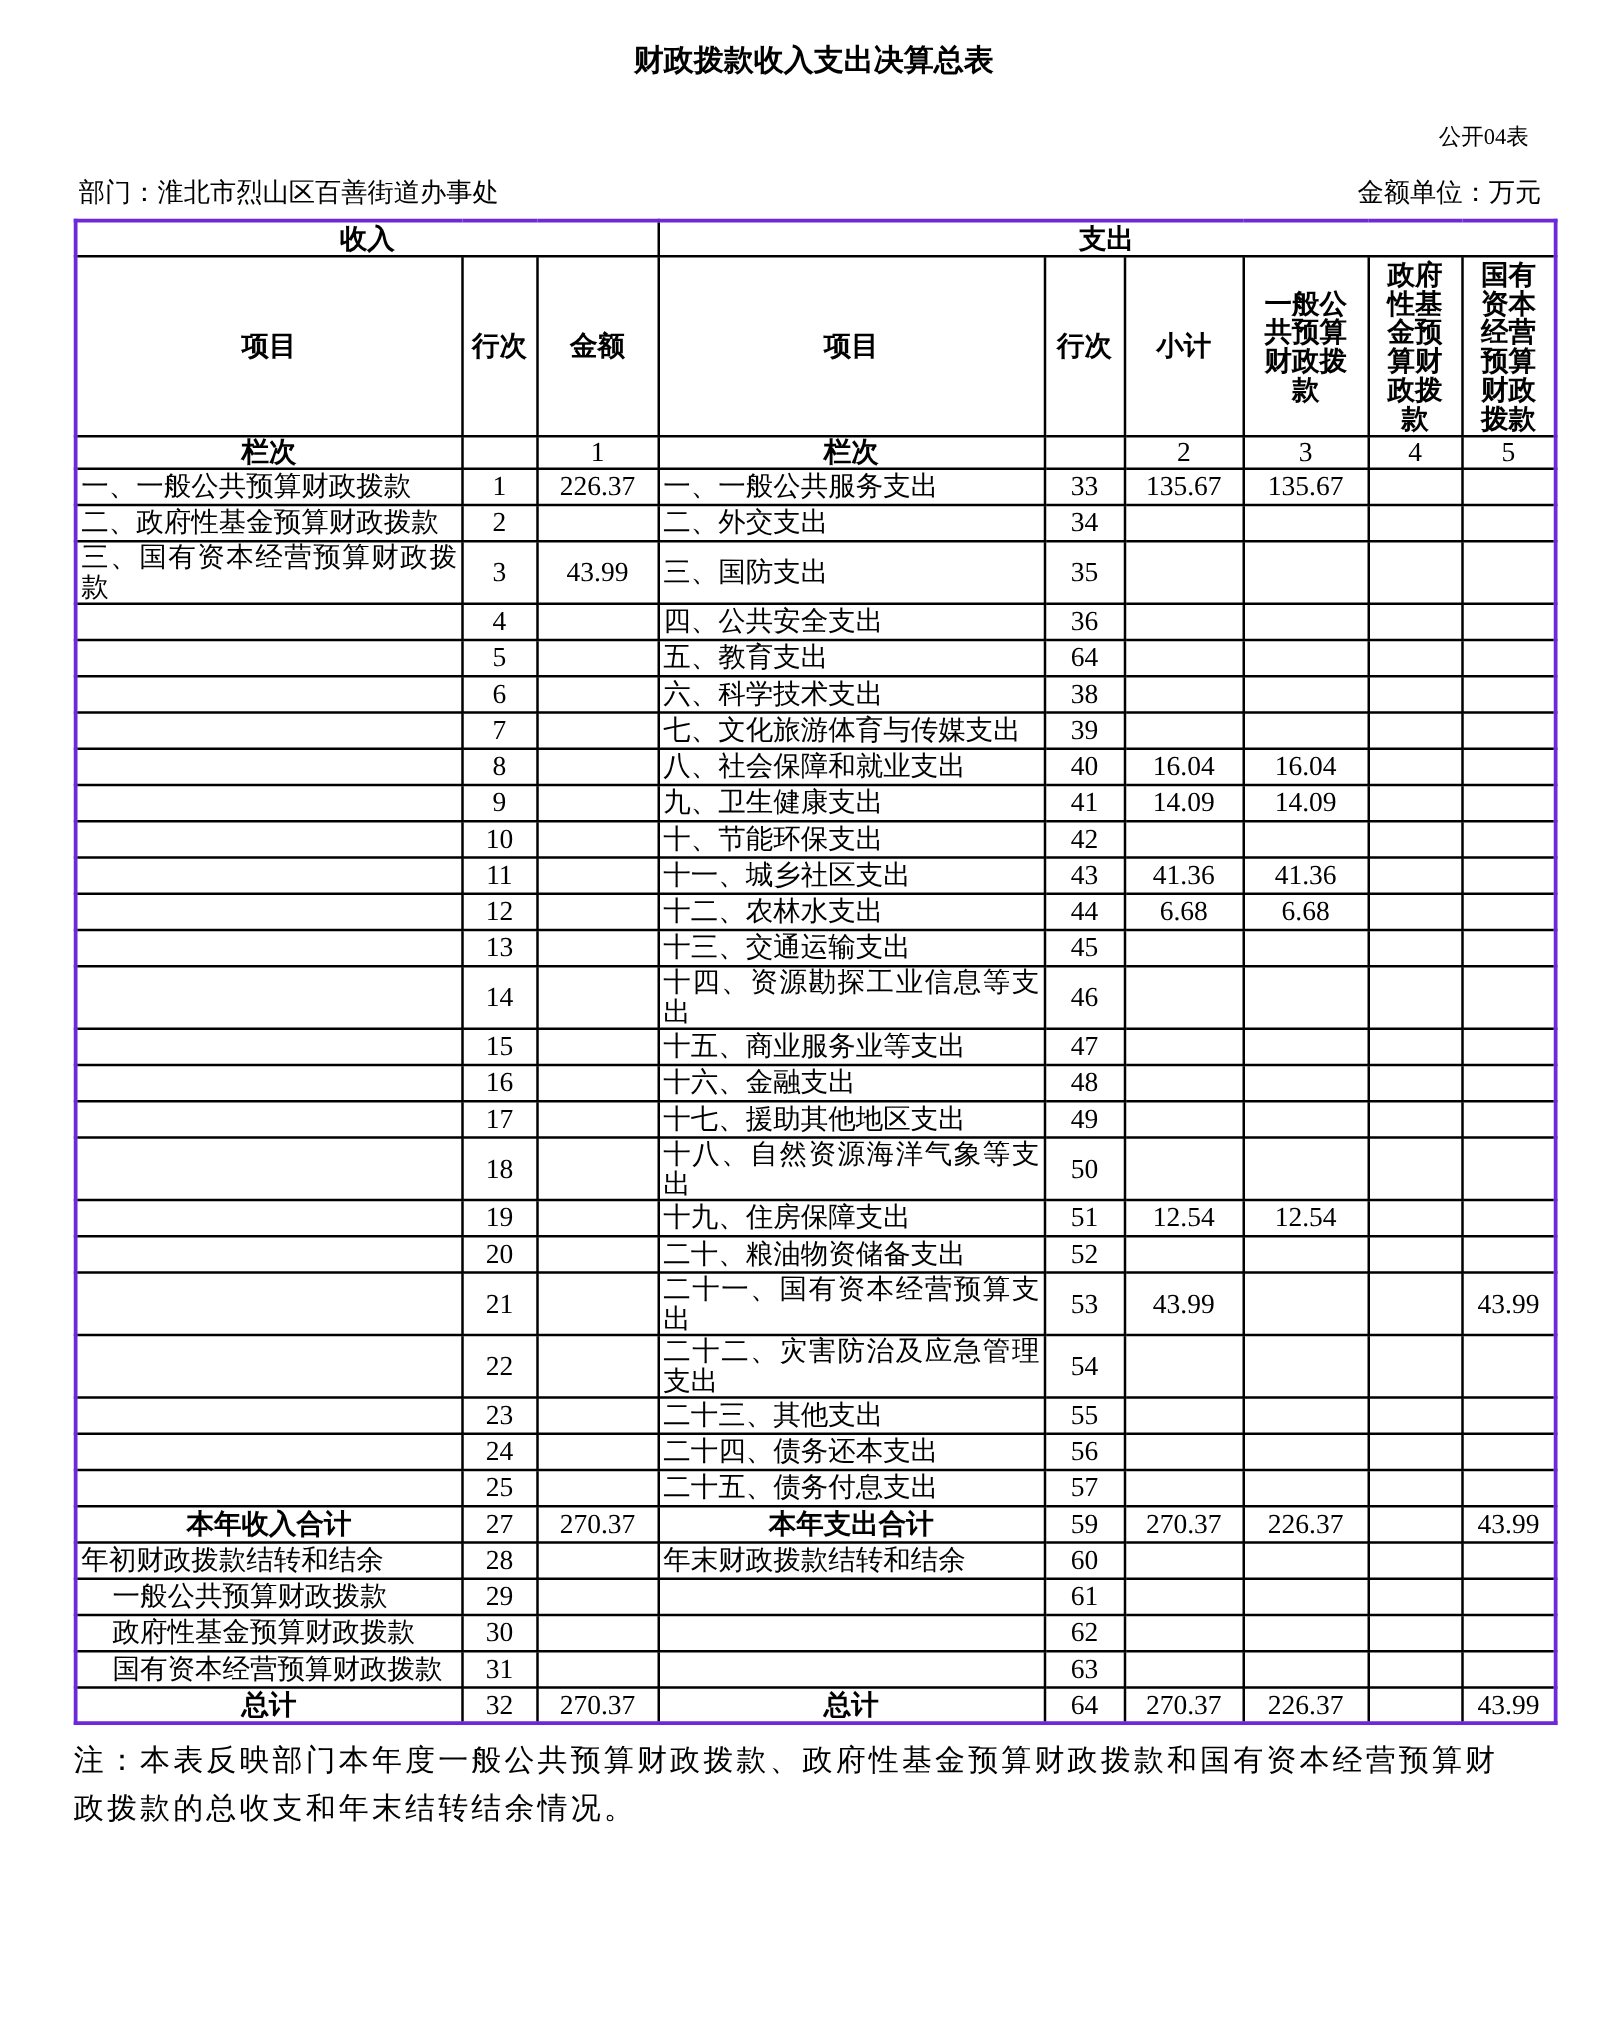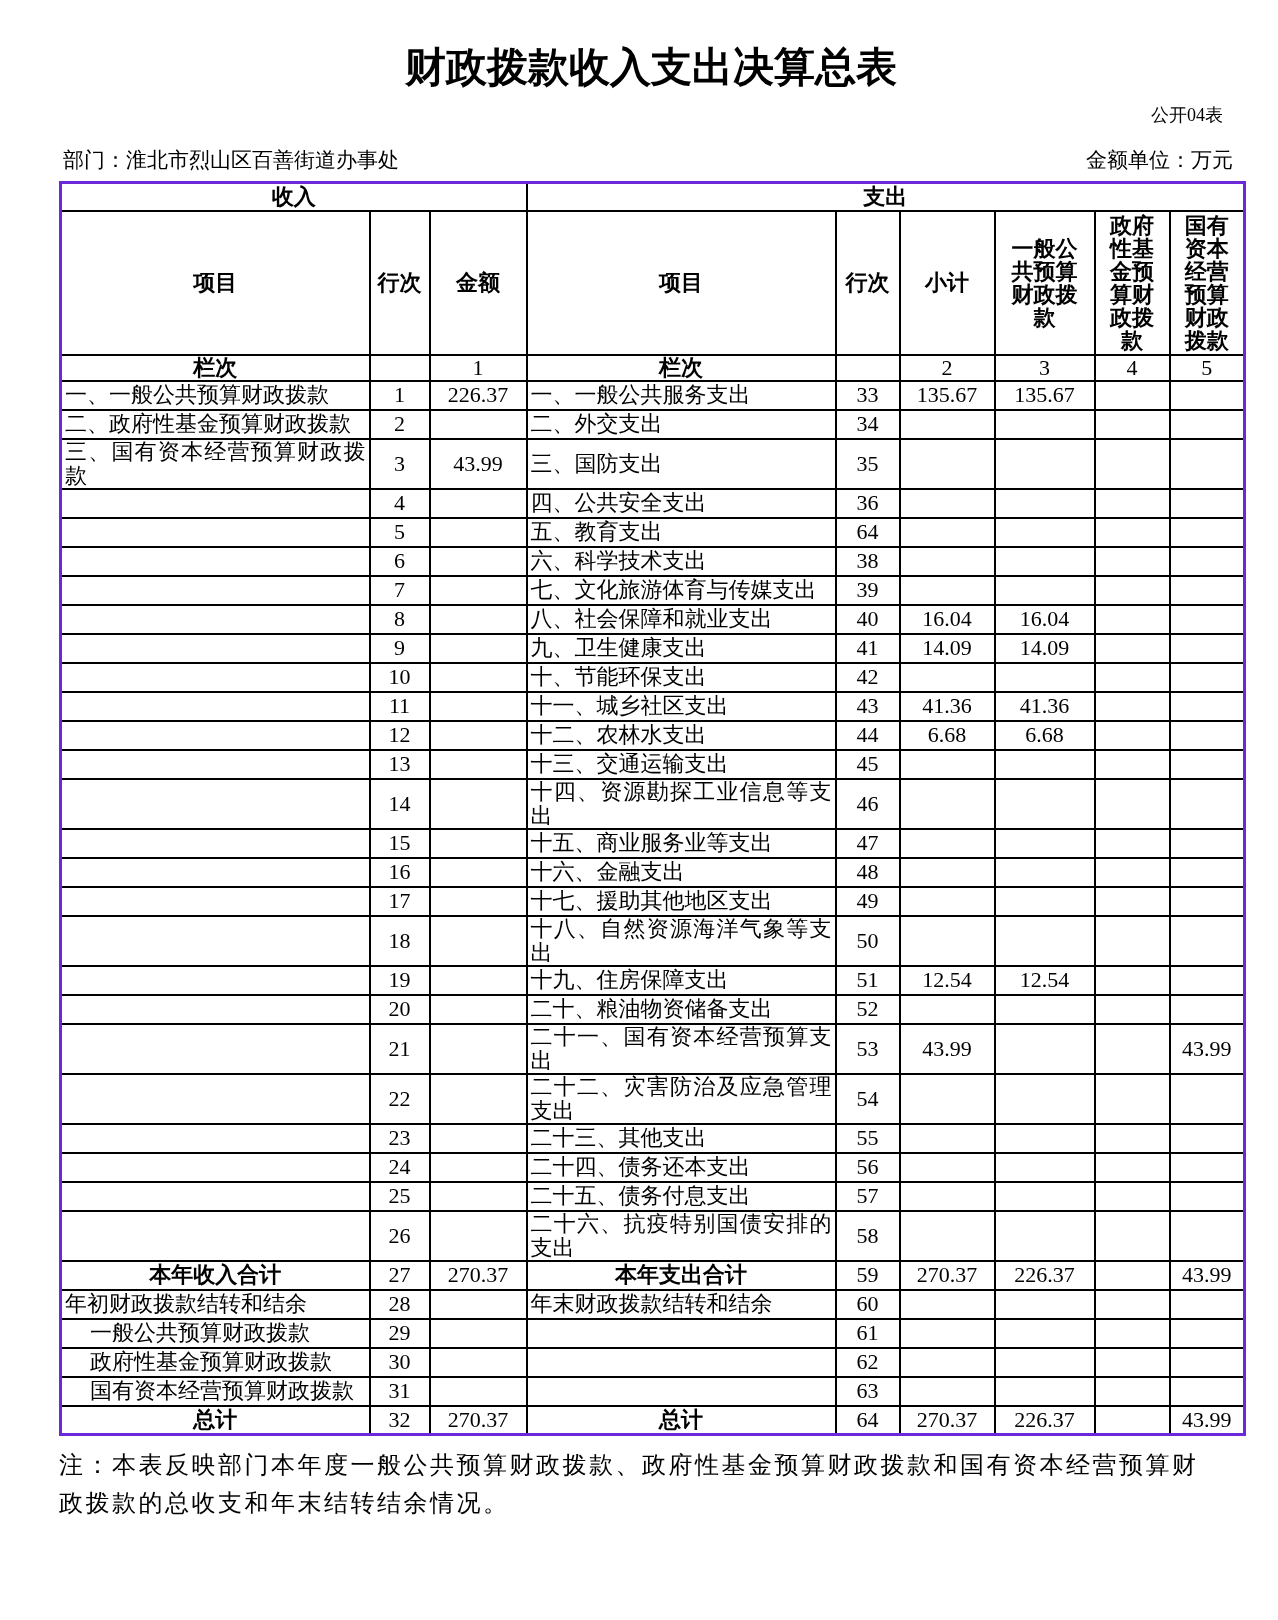--- a/index.html
+++ b/index.html
@@ -4,26 +4,26 @@
 <style>
   html,body{margin:0;padding:0;background:#fff;}
   body{
     width:1278px;height:1620px;position:relative;
     font-family:"Liberation Serif","DejaVu Serif",serif;
     color:#000;-webkit-font-smoothing:antialiased;
   }
   .page{width:1184px;margin-left:59px;}
   .doc-title{
     font-family:"Liberation Sans","DejaVu Sans",sans-serif;
-    font-size:41px;font-weight:bold;text-align:center;
-    margin:0;padding-top:49px;line-height:36px;letter-spacing:0px;
+    font-size:24px;font-weight:bold;text-align:center;
+    margin:0;padding-top:31px;line-height:36px;letter-spacing:0px;
   }
   .code-line{
     text-align:right;font-size:18px;line-height:20px;
-    margin-top:20px;padding-right:20px;
+    margin-top:32px;padding-right:20px;
   }
   .meta-line{
     display:flex;justify-content:space-between;
     font-size:21px;line-height:23px;margin-top:24px;margin-bottom:9px;
     padding-left:4px;padding-right:10px;
   }
   table.budget{
     border-collapse:collapse;table-layout:fixed;
     width:1184px;border:3px solid #6d28d9;
   }
@@ -388,31 +388,20 @@
     <td class="item"></td>
     <td class="num">25</td>
     <td class="num"></td>
     <td class="item">二十五、债务付息支出</td>
     <td class="num">57</td>
     <td class="num"></td>
     <td class="num"></td>
     <td class="num"></td>
     <td class="num"></td>
   </tr>
-        <tr class="tall">
-    <td class="item"></td>
-    <td class="num">26</td>
-    <td class="num"></td>
-    <td class="item">二十六、抗疫特别国债安排的支出</td>
-    <td class="num">58</td>
-    <td class="num"></td>
-    <td class="num"></td>
-    <td class="num"></td>
-    <td class="num"></td>
-  </tr>
         <tr class="total">
     <td class="item">本年收入合计</td>
     <td class="num">27</td>
     <td class="num">270.37</td>
     <td class="item">本年支出合计</td>
     <td class="num">59</td>
     <td class="num">270.37</td>
     <td class="num">226.37</td>
     <td class="num"></td>
     <td class="num">43.99</td>

